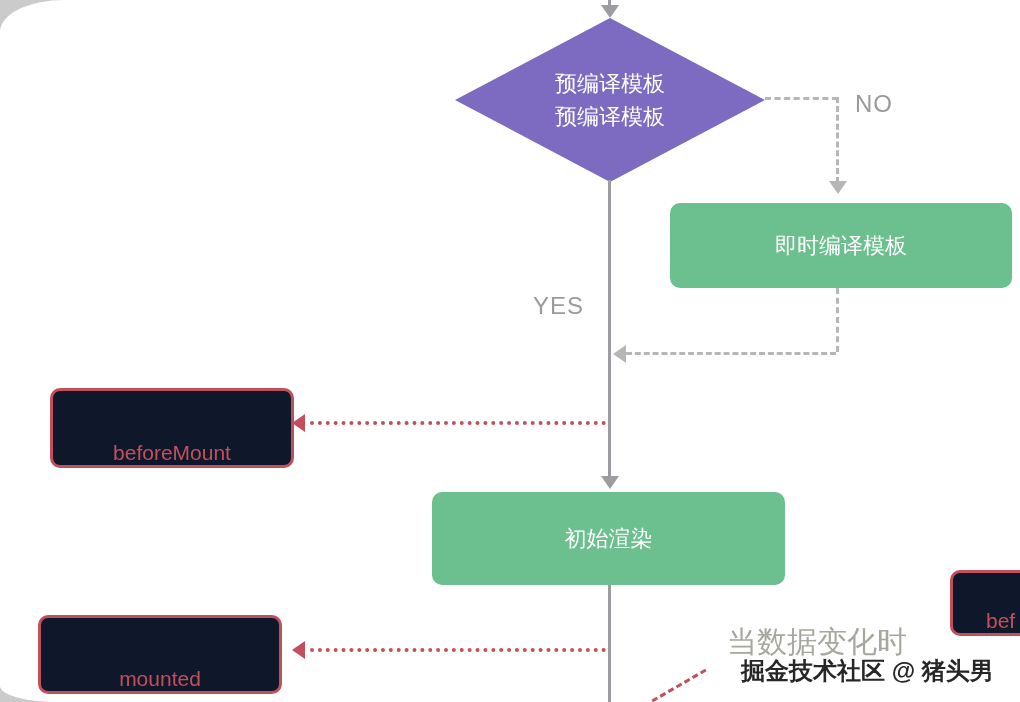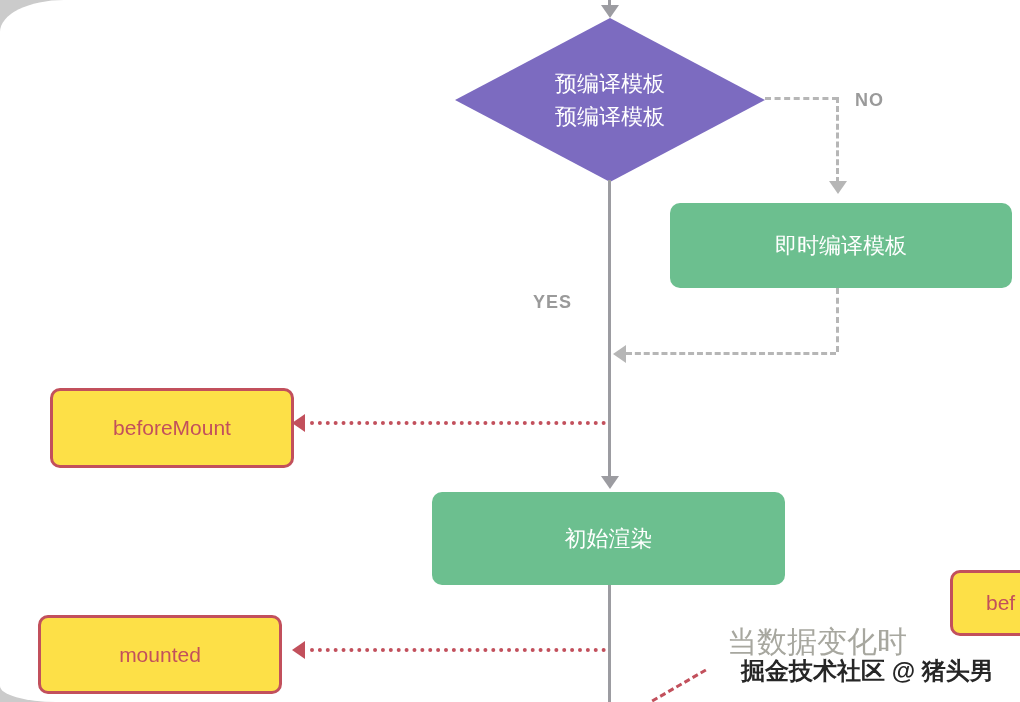--- a/index.html
+++ b/index.html
@@ -50,29 +50,29 @@
   }
   .node-green{
     position:absolute;
     background:#6cbf8f;
     border-radius:10px;
     display:flex;flex-direction:column;align-items:center;justify-content:center;
     color:#ffffff;font-size:22px;line-height:1.5;text-align:center;
   }
   .node-red{
     position:absolute;
-    background:#fde047;
+    background:#0f172a;
     border:3px solid #c2505c;
     border-radius:10px;
-    display:flex;align-items:center;justify-content:center;
+    display:flex;align-items:flex-end;justify-content:center;
     color:#c2505c;font-size:21px;
   }
   .branch-label{
     position:absolute;
-    font-size:18px;font-weight:bold;color:#9a9a9a;letter-spacing:1px;
+    font-size:24px;font-weight:normal;color:#9a9a9a;letter-spacing:1px;
   }
   .data-change{
     position:absolute;
     left:727px;top:622px;
     font-size:30px;color:#a7a79f;
   }
   .watermark{
     position:absolute;
     left:733px;top:655px;
     font-size:24px;font-weight:600;color:#262626;

